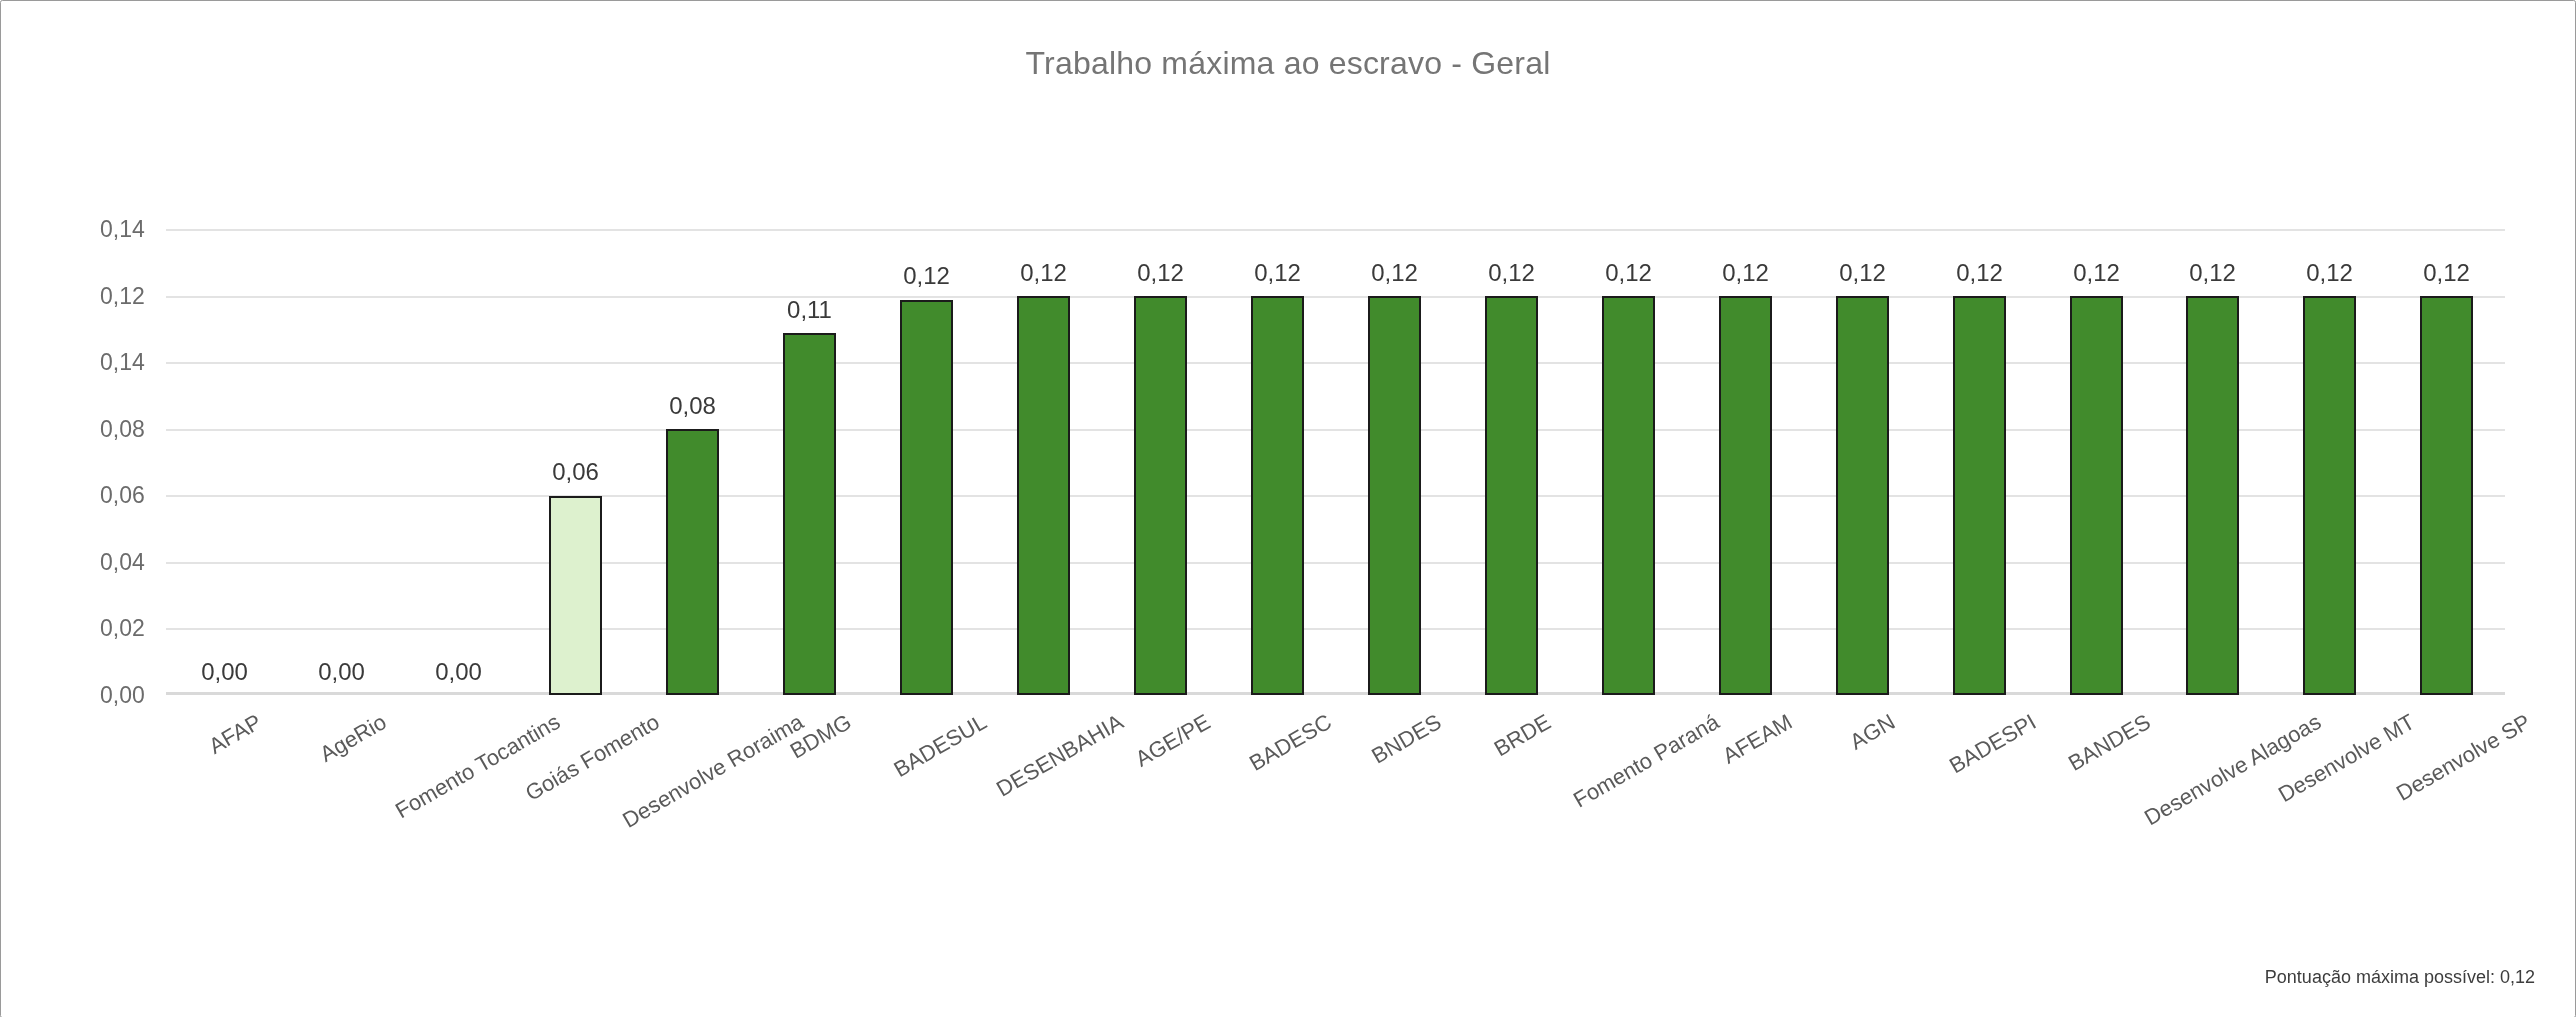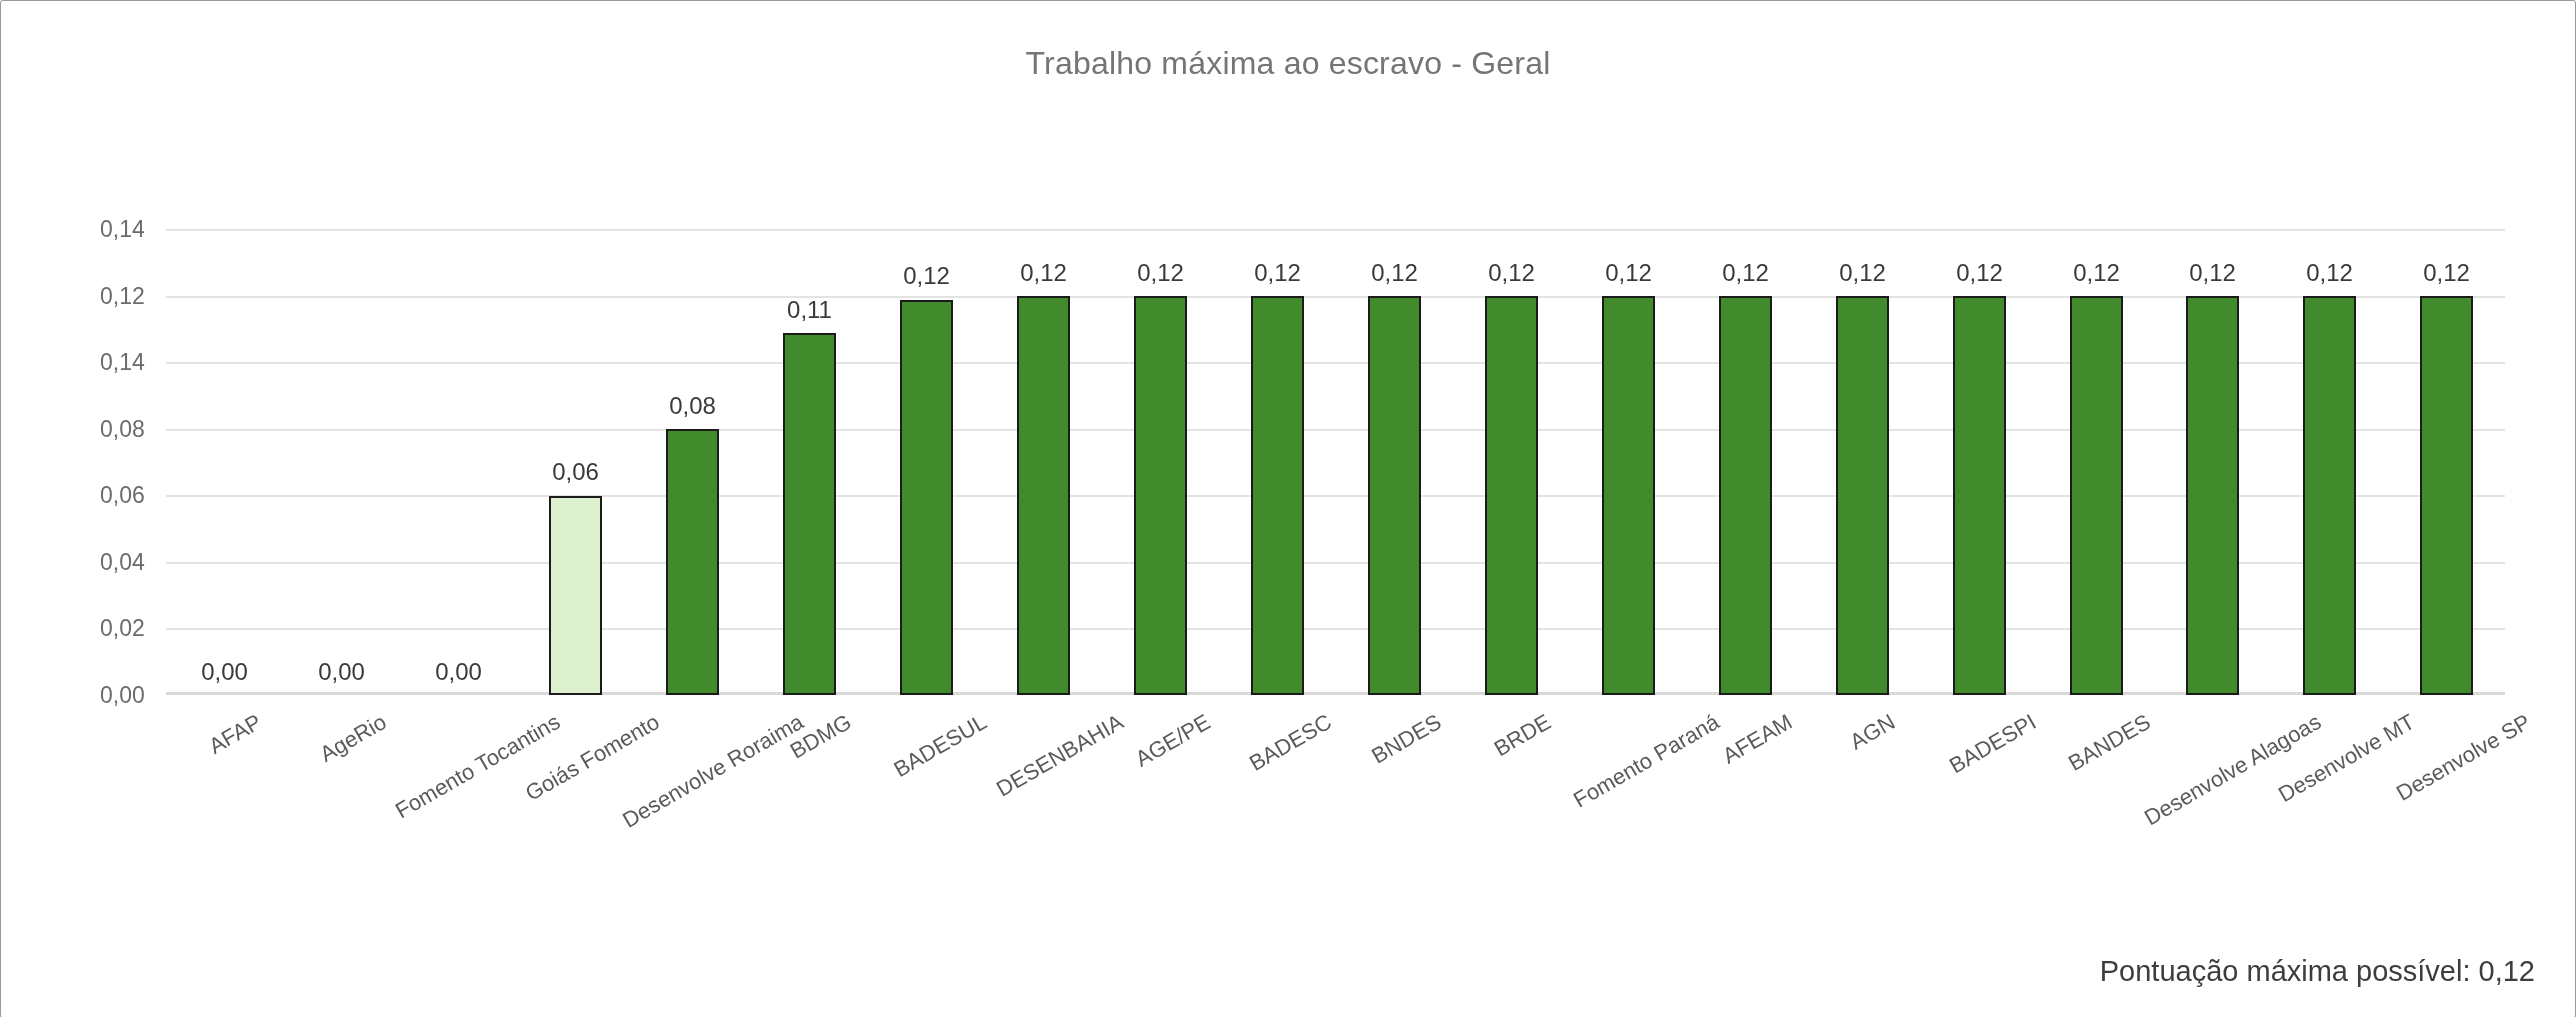--- a/index.html
+++ b/index.html
@@ -124,21 +124,21 @@
     transform: translateX(-50%) rotate(-30deg);
     font-size: 22px;
     color: #5a5a5a;
     white-space: nowrap;
   }
   
   #footnote {
     position: absolute;
     right: 40px;
     bottom: 29px;
-    font-size: 29px;
+    font-size: 18px;
     color: #3d3d3d;
     white-space: nowrap;
     margin-top: 30px;
   }
 </style>
 </head>
 <body>
 
 <div id="chart-frame">
 

